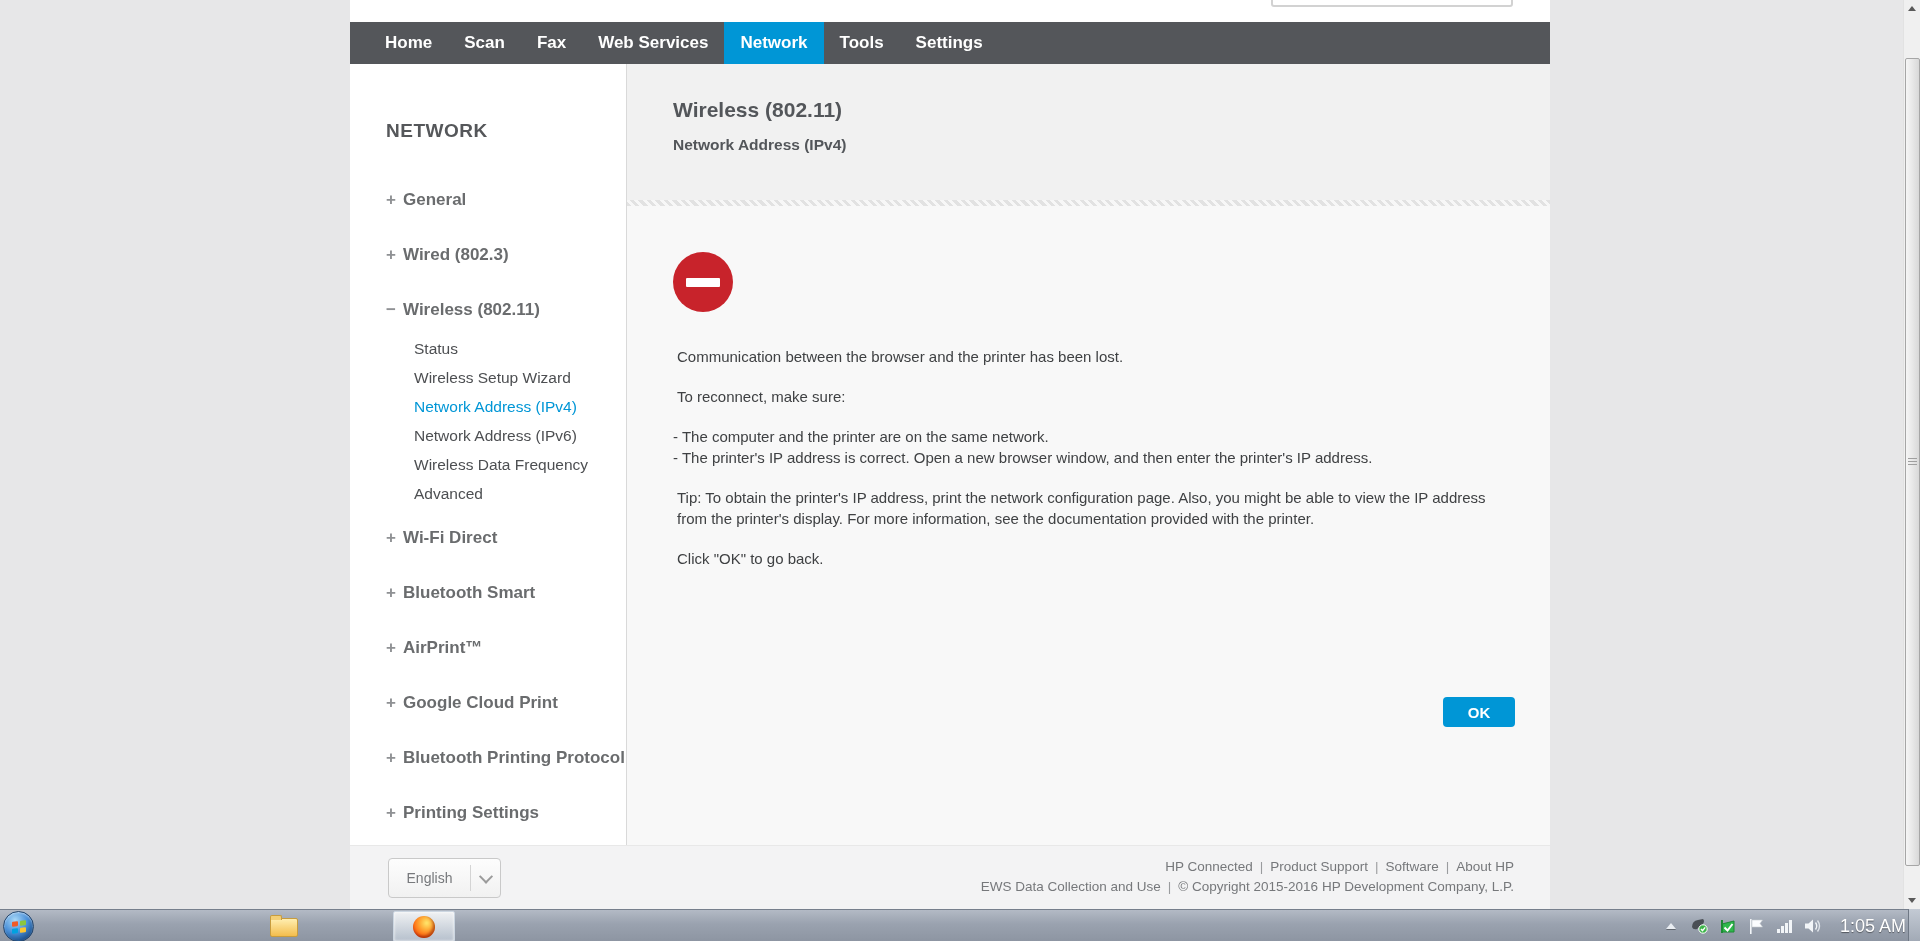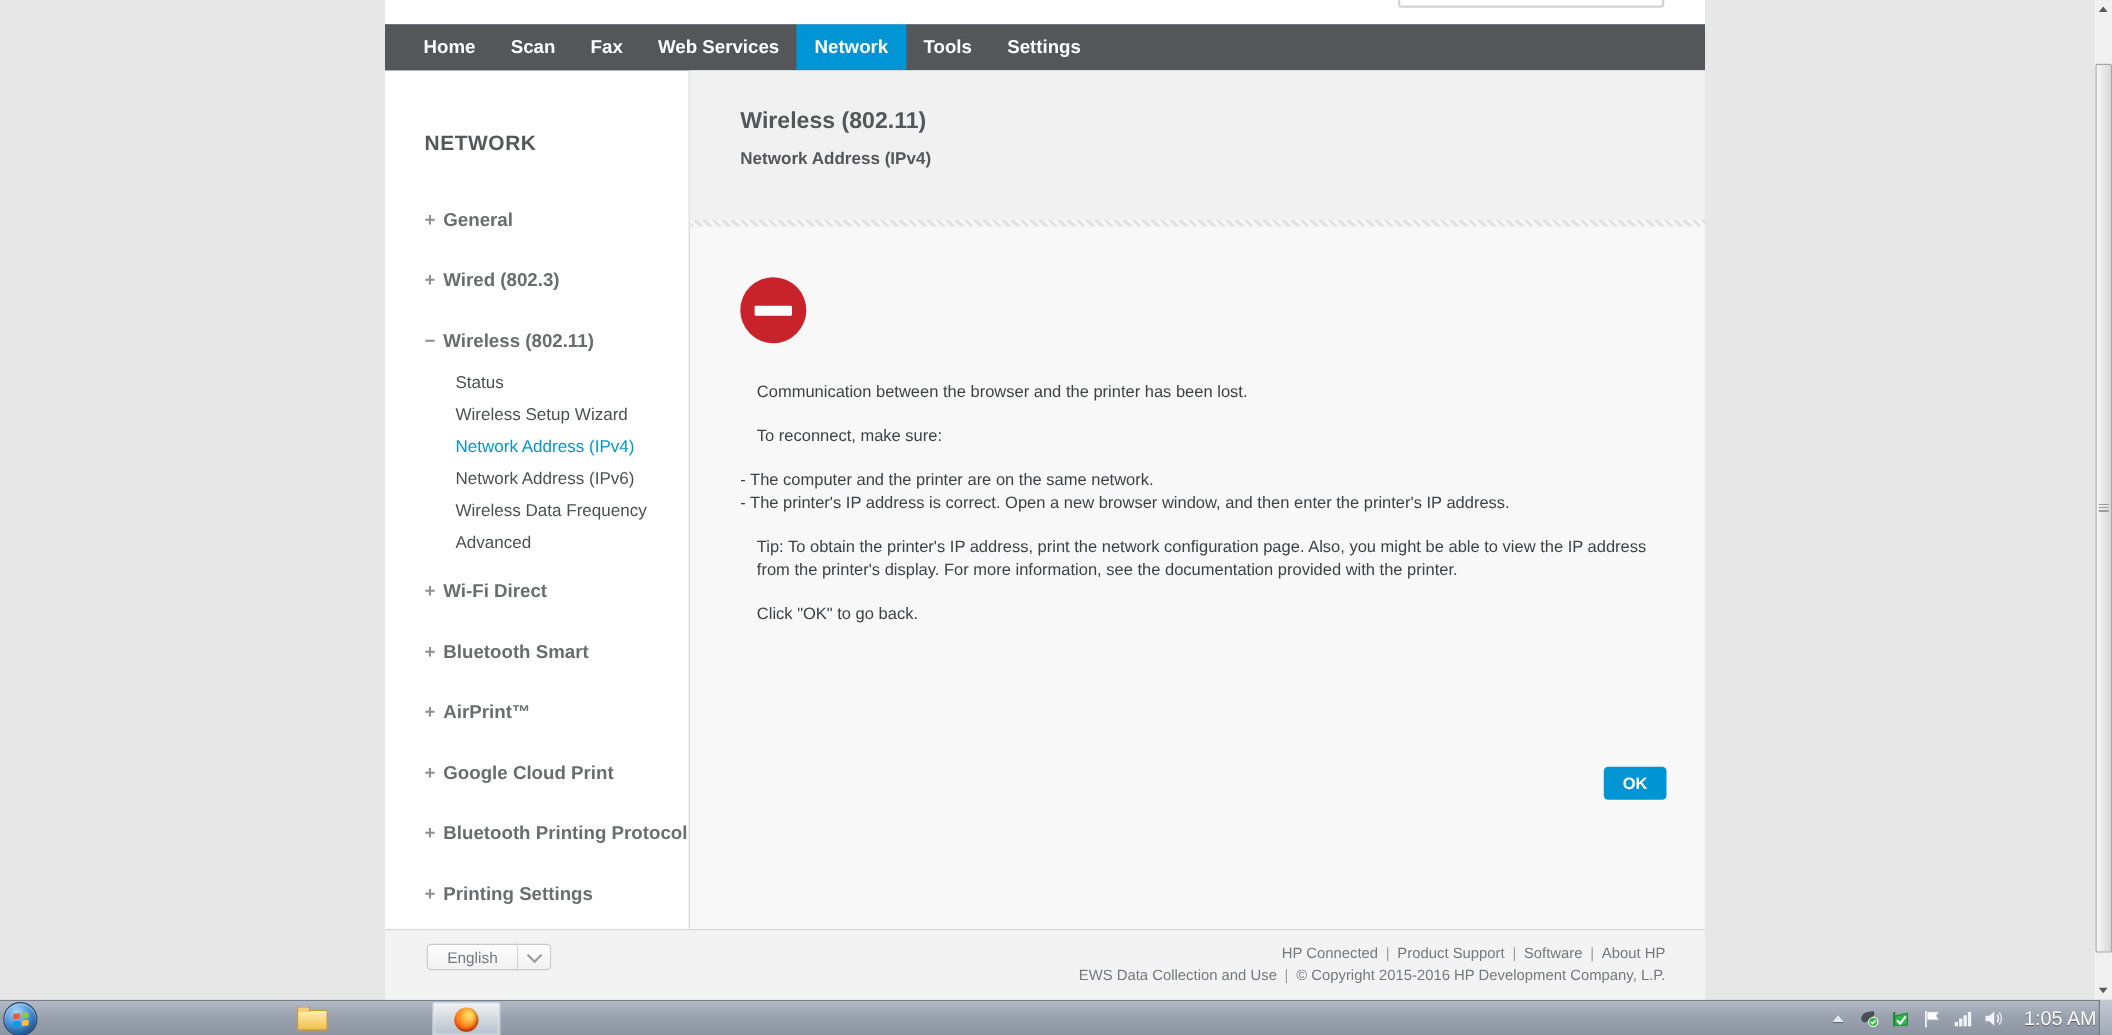--- a/index.html
+++ b/index.html
@@ -46,32 +46,32 @@
     background:repeating-linear-gradient(45deg,#e2e2e2 0 3px,#f7f7f7 3px 6px);
   }
   .content{padding:46px 46px 0 46px;}
   .error-icon{
     width:60px;height:60px;border-radius:50%;background:#c8232b;
     position:relative;margin-bottom:34px;
   }
   .error-icon .bar{
     position:absolute;left:13px;top:26px;width:34px;height:9px;background:#fff;border-radius:1px;
   }
-  .content p{margin:0 0 19px 15px;font-size:15px;line-height:21px;color:#3f4143;max-width:845px;}
+  .content p{margin:0 0 19px 4px;font-size:15px;line-height:21px;color:#3f4143;max-width:845px;}
   .checklist div{font-size:15px;line-height:21px;color:#3f4143;}
   .checklist{margin-bottom:19px;}
   .ok-btn{
-    position:absolute;right:35px;top:633px;width:57px;height:30px;
+    position:absolute;right:35px;top:633px;width:72px;height:30px;
     background:#0096d6;border:none;border-radius:4px;color:#fff;
     font-family:"Liberation Sans",sans-serif;font-weight:bold;font-size:15px;cursor:pointer;
   }
   
   .footer{position:relative;height:64px;background:#f3f3f4;border-top:1px solid #e8e8e8;}
   .lang-select{
-    position:absolute;left:38px;top:12px;width:113px;height:24px;box-sizing:border-box;
+    position:absolute;left:38px;top:12px;width:113px;height:40px;box-sizing:border-box;
     border:1px solid #c9c9c9;border-radius:4px;background:linear-gradient(#fdfdfd,#f1f1f1);
     display:flex;align-items:center;cursor:pointer;
   }
   .lang-label{flex:1;text-align:center;font-size:14px;color:#77797c;}
   .lang-div{width:1px;height:26px;background:#d4d4d4;}
   .lang-chev{width:29px;display:flex;align-items:center;justify-content:center;}
   .chev{width:8px;height:8px;border-right:2px solid #9b9b9b;border-bottom:2px solid #9b9b9b;transform:rotate(45deg) translate(-1px,-1px);}
   .footer-links{position:absolute;right:36px;top:11px;text-align:right;font-size:13.5px;color:#76787b;line-height:20px;white-space:nowrap;margin-left:40px;}
   .footer-links .sep{padding:0 7px;color:#9a9c9e;}
   .flink{cursor:pointer;}

